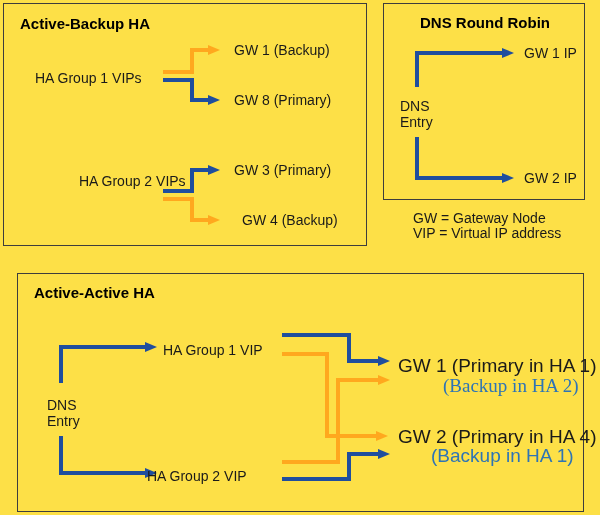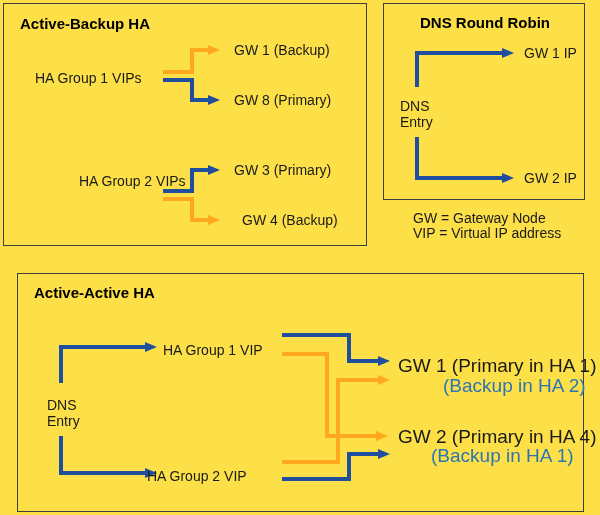--- a/index.html
+++ b/index.html
@@ -73,17 +73,17 @@
 
   <div class="lbl" style="left:413px; top:233px;">VIP = Virtual IP address</div>
   <div class="lbl" style="left:413px; top:218px;">GW = Gateway Node</div>
 
   <div class="title" style="left:34px; top:284px;">Active-Active HA</div>
   <div class="lbl" style="left:47px; top:405px;">DNS</div>
   <div class="lbl" style="left:47px; top:421px;">Entry</div>
   <div class="lbl" style="left:163px; top:350px;">HA Group 1 VIP</div>
   <div class="lbl" style="left:147px; top:476px;">HA Group 2 VIP</div>
   <div class="lbl lbl-lg" style="left:398px; top:366px;">GW 1 (Primary in HA 1)</div>
-  <div class="lbl lbl-lg blue-text" style="left:443px; top:386px;">(Backup in HA 2)</div>
+  <div class="lbl lbl-lg blue-text" style="left:443px; top:386px;font-family:Liberation Serif, serif;">(Backup in HA 2)</div>
   <div class="lbl lbl-lg" style="left:398px; top:437px;">GW 2 (Primary in HA 4)</div>
   <div class="lbl lbl-lg blue-text" style="left:431px; top:456px;">(Backup in HA 1)</div>
 
 </div>
 
 </body></html>

